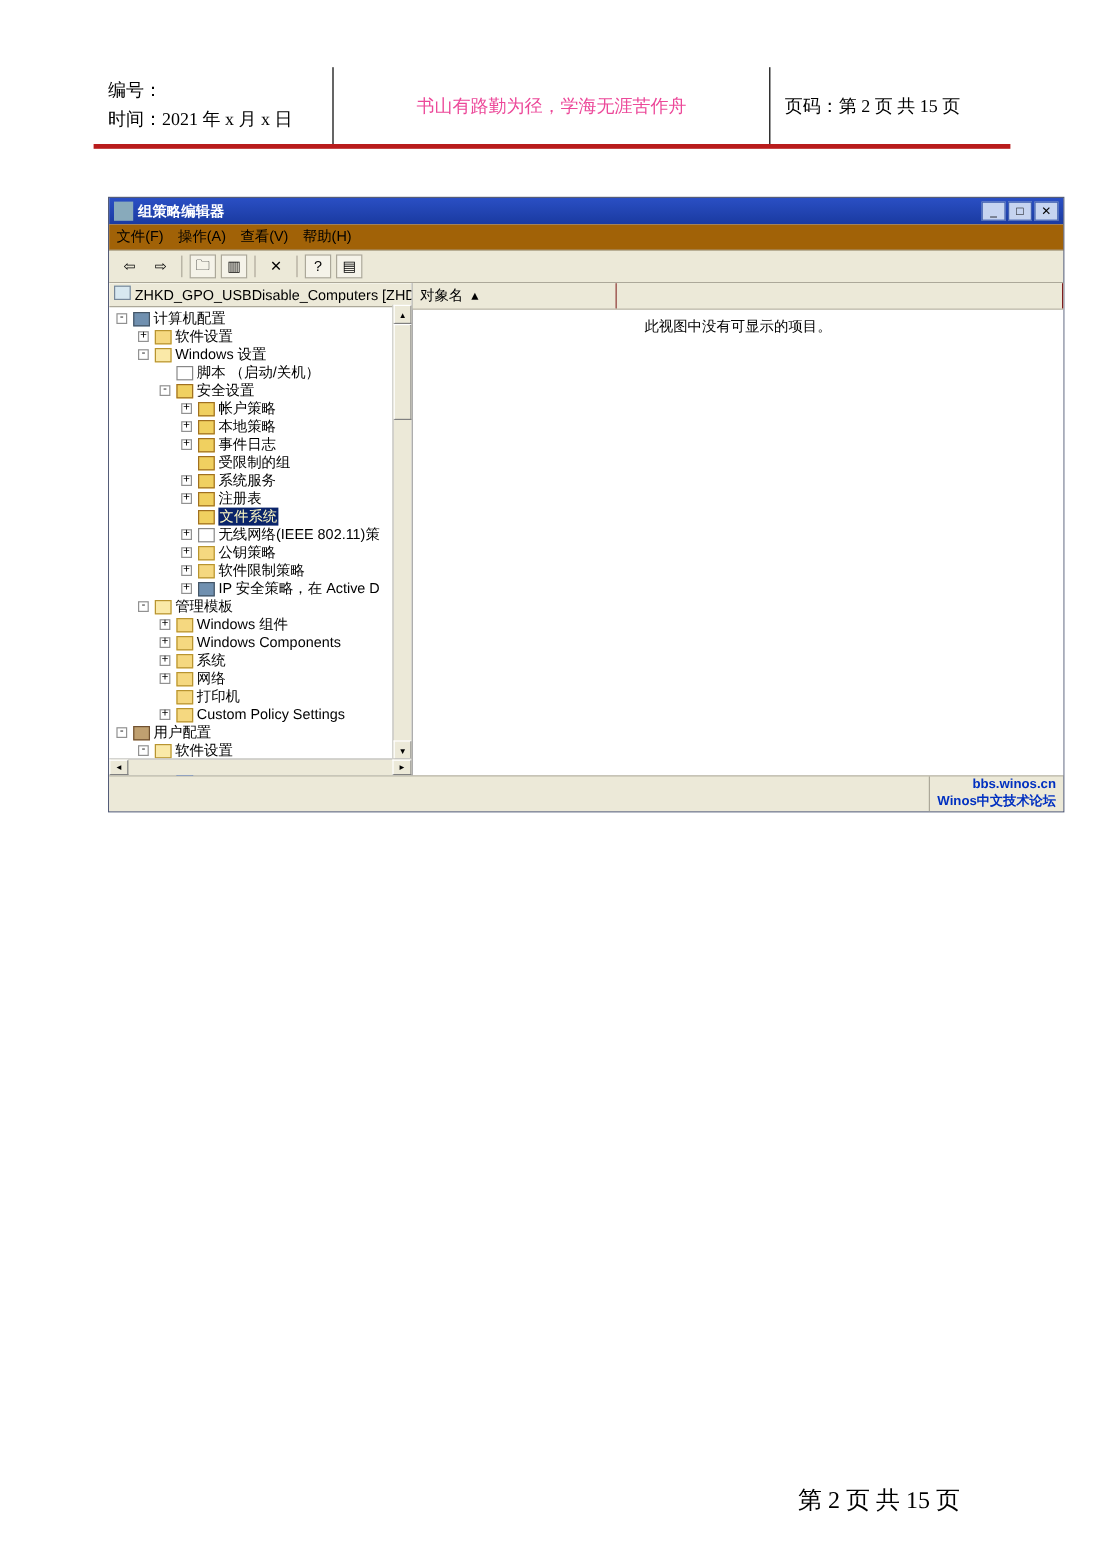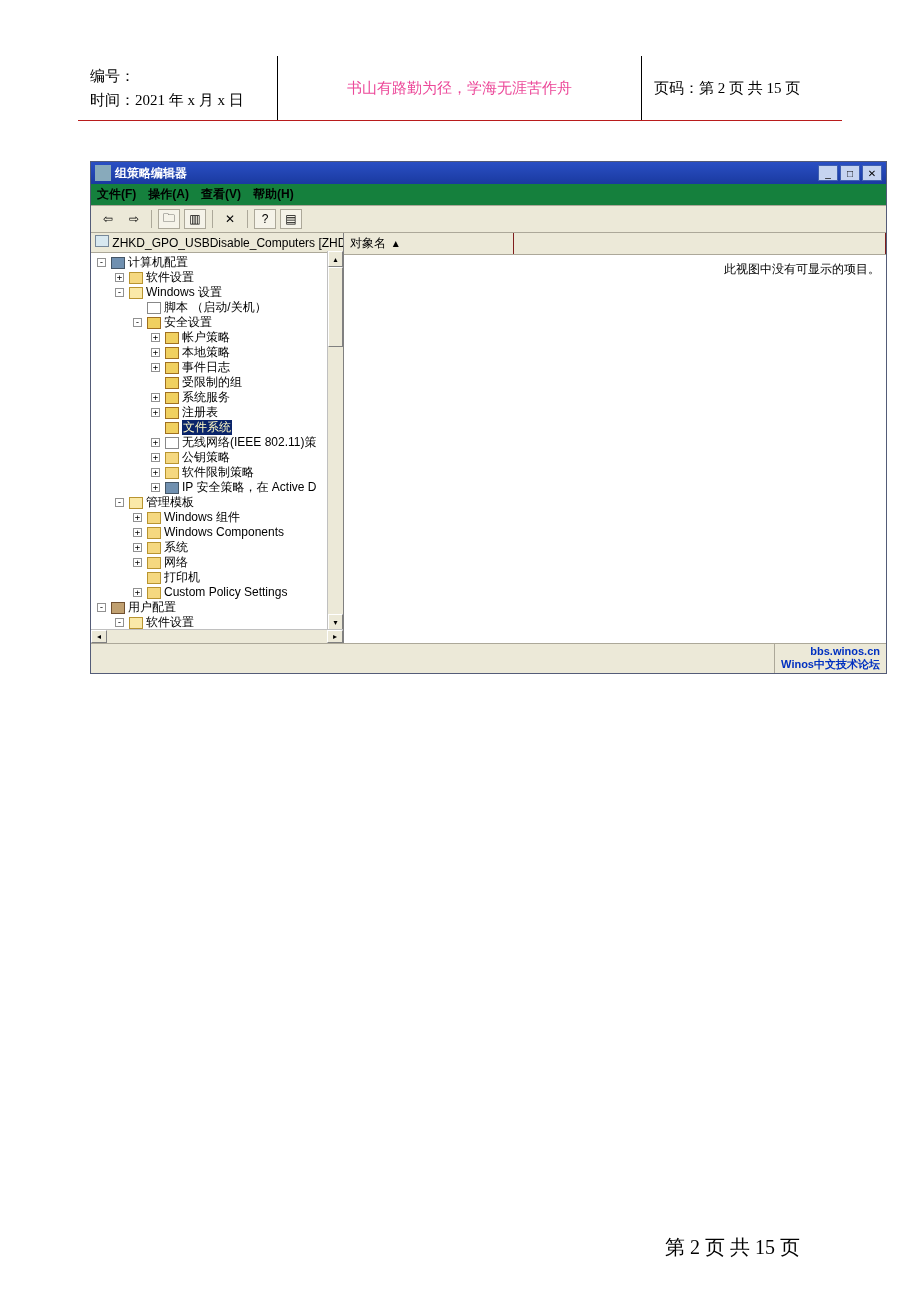--- a/index.html
+++ b/index.html
@@ -1,32 +1,32 @@
 <!DOCTYPE html>
 <html><head>
 <meta charset="utf-8">
 <style>
   * { box-sizing: border-box; margin: 0; padding: 0; }
   body { font-family: "SimSun", serif; background: #fff; width: 920px; }
   
-  .doc-header { display: flex; border-bottom: 1px solid #b91c1c; margin: 56px 78px 0 78px; }
+  .doc-header { display: flex; border-bottom: 4px solid #b91c1c; margin: 56px 78px 0 78px; }
   .doc-header > div { padding: 8px 12px; font-size: 15px; }
   .hdr-left { border-right: 1px solid #000; width: 200px; line-height: 1.6; }
   .hdr-mid { border-right: 1px solid #000; flex: 1; display:flex; align-items:center; justify-content:center; color: #ec4899; font-size: 19px; }
   .hdr-right { width: 200px; display:flex; align-items:center; }
   
   .screenshot-wrap { padding: 40px 90px 0 90px; }
   .win { width: 797px; border: 1px solid #545c78; font-family: "SimSun", Tahoma, sans-serif; font-size: 12px; }
   .titlebar { background: linear-gradient(#2a4fc4,#1a3aa0); color: #fff; height: 22px; display:flex; align-items:center; padding: 0 4px; }
   .titlebar .ticon { width:16px; height:16px; margin-right:4px; background:#8ab; display:inline-block; }
   .titlebar-title { flex: 1; font-weight: bold; font-size: 12px; }
   .winbtns { display:flex; gap:2px; }
   .winbtns span { width:20px; height:16px; background:#c6d4f0; border:1px solid #4060b0; display:flex; align-items:center; justify-content:center; font-size:10px; color:#000; cursor:default; }
   
-  .menubar { background:#15803d; border-bottom:1px solid #aca899; padding:2px 6px; display:flex; gap:12px;font-weight:bold; }
+  .menubar { background:#a16207; border-bottom:1px solid #aca899; padding:2px 6px; display:flex; gap:12px; }
   
   .toolbar { background:#ece9d8; border-bottom:1px solid #aca899; padding:3px 6px; display:flex; align-items:center; gap:4px; }
   .tbtn { width:22px; height:20px; border:1px solid transparent; display:flex; align-items:center; justify-content:center; font-size:12px; }
   .tbtn.enab { border:1px solid #aca899; background:#f5f3e9; }
   .tsep { width:1px; height:18px; background:#aca899; margin:0 2px; }
   
   .body-area { display:flex; height: 410px; background:#fff; }
   .tree-panel { width: 253px; border-right:1px solid #808080; background:#fff; position:relative; overflow:hidden; }
   .tree-hdr { background:#ece9d8; border-bottom:1px solid #aca899; padding:2px 4px; white-space:nowrap; overflow:hidden; }
   .tree { padding: 2px 0 2px 4px; line-height: 15px; white-space:nowrap; }
@@ -51,21 +51,21 @@
   .scroll-v .arr { height:16px; background:#ece9d8; border:1px solid #fff; border-right-color:#808080; border-bottom-color:#808080; display:flex; align-items:center; justify-content:center; font-size:8px; }
   .scroll-v .thumb { position:absolute; top:16px; left:0; right:0; height:80px; background:#ece9d8; border:1px solid #fff; border-right-color:#808080; border-bottom-color:#808080; }
   .scroll-v .arr.bot { position:absolute; bottom:0; left:0; right:0; }
   .scroll-h { position:absolute; left:0; right:0; bottom:0; height:14px; background:#ece9d8; border-top:1px solid #c0c0c0; display:flex; }
   .scroll-h .arr { width:16px; background:#ece9d8; border:1px solid #fff; border-right-color:#808080; border-bottom-color:#808080; display:flex; align-items:center; justify-content:center; font-size:8px; }
   .scroll-h .track { flex:1; }
   
   .list-panel { flex:1; background:#fff; position:relative; }
   .list-hdr { display:flex; background:#ece9d8; border-bottom:1px solid #aca899; }
   .list-hdr .col { padding:2px 6px; border-right:1px solid #7f1d1d; background:#ece9d8; }
-  .list-empty { text-align:right; padding:6px; }
+  .list-empty { text-align:center; padding:6px; }
   
   .statusbar { background:#ece9d8; border-top:1px solid #aca899; display:flex; justify-content:flex-end; font-size:11px; }
   .statusbar .cell { border-left:1px solid #aca899; padding:1px 6px; color:#0030c0; font-weight:bold; text-align:right; }
   
   .page-footer { text-align: right; padding: 560px 120px 40px 0; font-size: 20px; }
 </style>
 </head>
 <body>
 
 <div class="doc-header">

